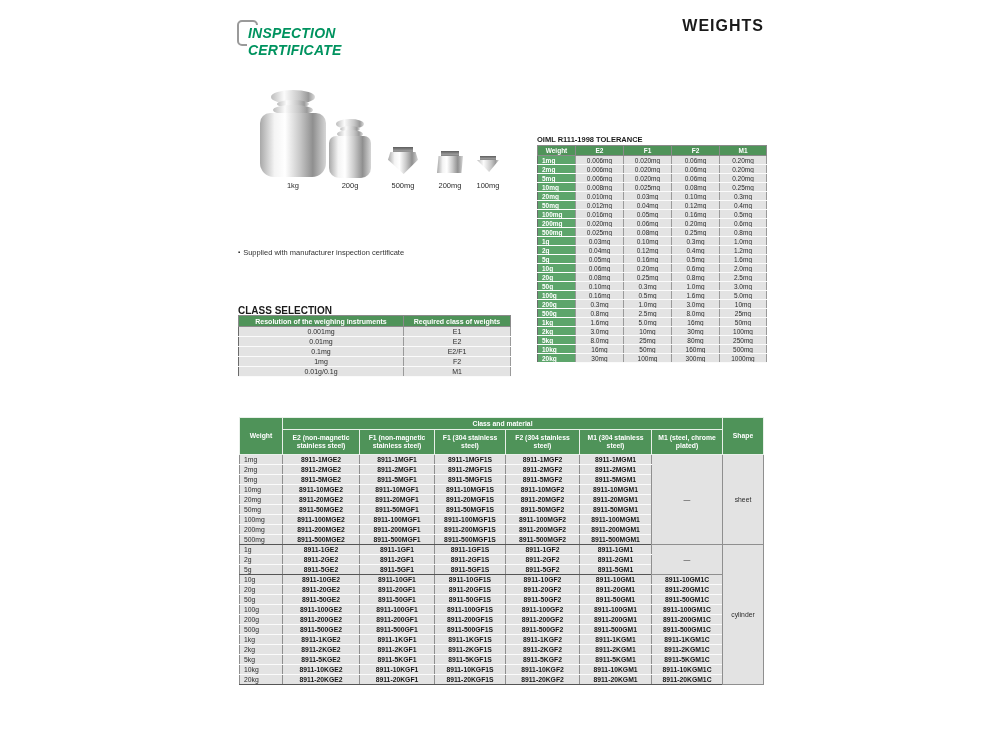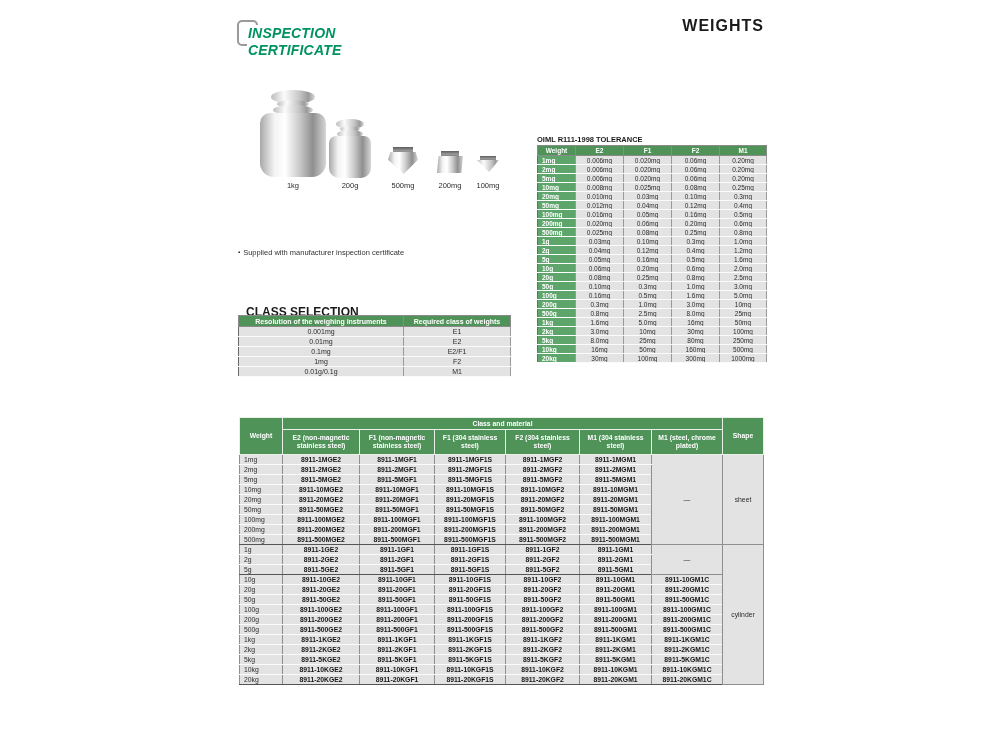--- a/index.html
+++ b/index.html
@@ -42,21 +42,21 @@
   #tolerance-heading { left:301px; top:135px; font-size:7.5px; }
   #tolerance-table { position:absolute; left:301px; top:145px; width:229px;
     border:1px solid #6b6b6b; font-size:6.5px; }
   #tolerance-table th { height:10px; border:1px solid #8a8a8a; font-size:6.5px; }
   #tolerance-table td { height:9px; background:#e3e3e3; text-align:center;
     border-right:1px solid #9a9a9a; border-bottom:1px solid #fbfbfb; color:#2d2d2d; padding:0 1px; }
   #tolerance-table td.gl { background:#5da56b; color:#fff; text-align:left; padding-left:4px;
     border-bottom:1px solid #fff; font-weight:bold; }
 
   
-  #class-heading { left:2px; top:305px; font-size:12px;margin-left:8px; }
+  #class-heading { left:2px; top:305px; font-size:10px; }
   #class-table { position:absolute; left:2px; top:315px; width:272px;
     border:1px solid #6b6b6b; font-size:7px; }
   #class-table th { height:11px; border:1px solid #8a8a8a; font-size:7px; }
   #class-table td { height:10px; background:#e3e3e3; text-align:center;
     border-right:1px solid #9a9a9a; border-bottom:1px solid #fbfbfb; color:#2d2d2d; }
 
   
   #catalog-table { position:absolute; left:3px; top:417px; width:524px;
     border:1.5px solid #555; font-size:6.8px; }
   #catalog-table th { border:1px solid #e8f0e9; font-size:6.8px; line-height:1.15; padding:1px 2px; }

